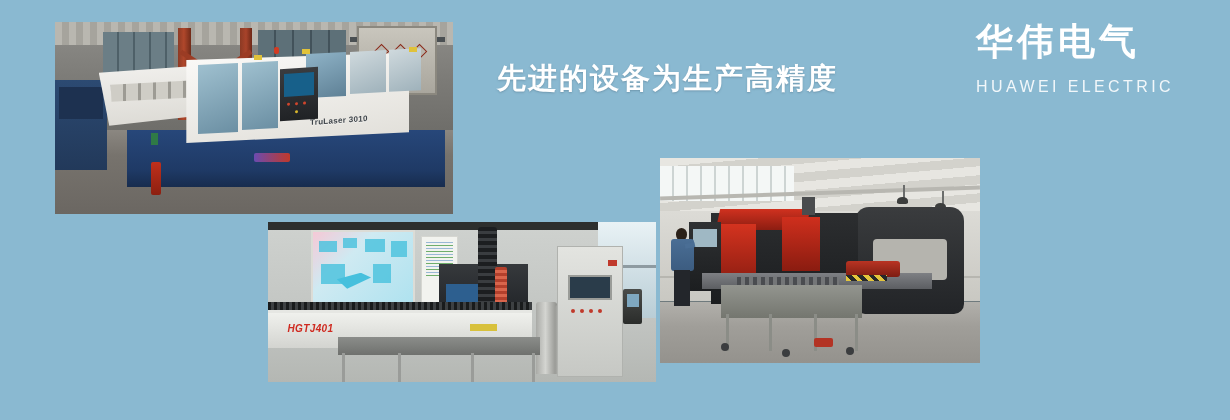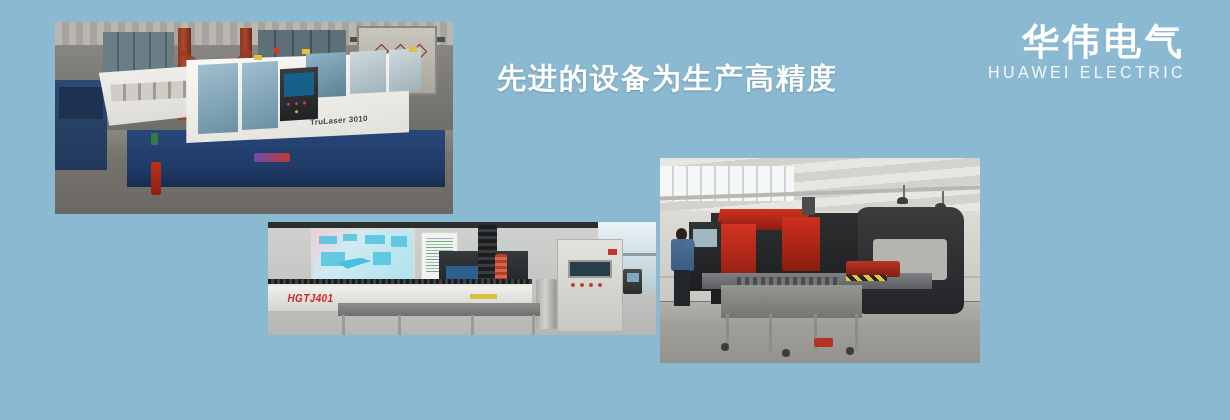--- a/index.html
+++ b/index.html
@@ -72,21 +72,21 @@
   #photo1 .greenbox{position:absolute;left:24%;top:58%;width:2%;height:6%;background:#2f7a46;}
   #photo1 .tool{position:absolute;left:50%;top:68%;width:9%;height:5%;
     background:linear-gradient(90deg,#6b4bb0,#c0392b);border-radius:2px;}
   #photo1 .label{position:absolute;left:64%;top:49%;color:#3e444a;
     font-size:8px;font-weight:bold;letter-spacing:.3px;transform:skewY(-4deg);
     text-shadow:0 1px 0 rgba(255,255,255,.5);white-space:nowrap;}
   #photo1 .redlight{position:absolute;left:55%;top:13%;width:5px;height:7px;background:#d23b22;border-radius:2px;}
   #photo1 .ylw{position:absolute;width:8px;height:5px;background:#e0c23a;}
 
   
-  #photo2{left:268px;top:222px;width:388px;height:113px;}
+  #photo2{left:268px;top:222px;width:388px;height:160px;}
   #photo2 .wall{position:absolute;inset:0;background:linear-gradient(180deg,#cfd2cf 0%,#c2c5c2 60%,#b4b7b3 100%);}
   #photo2 .ceil{position:absolute;left:0;top:0;width:100%;height:5%;background:#2d2f2e;}
   #photo2 .poster{position:absolute;left:11%;top:5%;width:27%;height:48%;
     background:linear-gradient(135deg,#f5c9d6 0%,#cfeaf2 35%,#aee2ef 100%);
     border:2px solid #dcdcd6;box-sizing:border-box;}
   #photo2 .poster .blk{position:absolute;background:#4fc3de;opacity:.85;}
   #photo2 .poster .arw{position:absolute;left:24%;top:56%;width:34%;height:22%;
     background:#46c0dd;clip-path:polygon(0 40%,70% 0,100% 30%,30% 100%);}
   #photo2 .poster2{position:absolute;left:39.5%;top:9%;width:9.5%;height:42%;
     background:#f2f3ef;border:1px solid #d5d6d1;box-sizing:border-box;
@@ -183,25 +183,25 @@
 
   
   .headline{position:absolute;left:497px;top:56px;color:#ffffff;
     font-size:29px;font-weight:bold;line-height:1.52;letter-spacing:2px;
     text-shadow:0 1px 2px rgba(60,90,110,.35);}
   .bottomline{position:absolute;left:692px;top:371px;color:#ffffff;
     font-size:27px;font-weight:bold;letter-spacing:2px;
     text-shadow:0 1px 2px rgba(60,90,110,.35);white-space:nowrap;}
 
   
-  .logo{position:absolute;right:44px;top:22px;text-align:right;}
+  .logo{position:absolute;right:56px;top:22px;text-align:left;}
   .logo .cn{color:#ffffff;font-size:37px;font-weight:bold;letter-spacing:4px;
     line-height:1.08;white-space:nowrap;}
   .logo .en{color:#f2f7fa;font-size:16px;font-weight:normal;letter-spacing:3.4px;
-    margin-top:2px;white-space:nowrap;}
+    margin-top:16px;white-space:nowrap;}
 </style>
 </head>
 <body>
 
 <div class="banner">
 
   <div class="photo" id="photo1">
     <div class="scene">
       <div class="wall"></div>
       <div class="wallpanel"></div>

